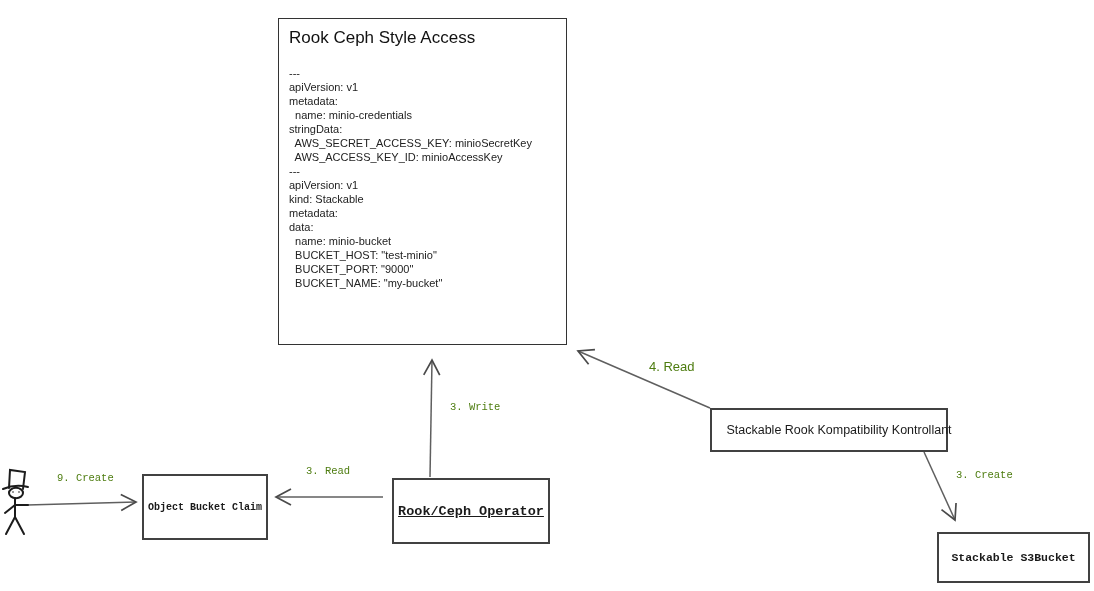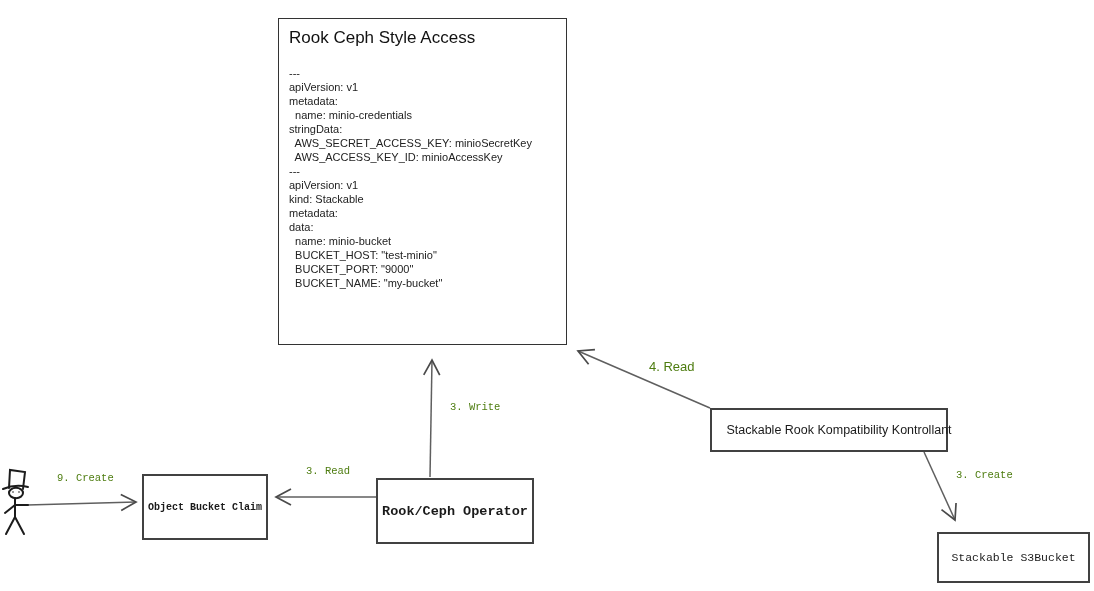--- a/index.html
+++ b/index.html
@@ -46,30 +46,30 @@
     font-size: 11px;
     line-height: 14px;
     color: #222222;
   }
   .yaml-line { white-space: pre; }
   #node-object-bucket-claim {
     left: 142px; top: 474px; width: 126px; height: 66px;
     font-size: 10px; font-weight: bold; line-height: 15px;
   }
   #node-rook-ceph-operator {
-    left: 376px; top: 478px; width: 158px; height: 66px;
-    font-size: 13.5px; font-weight: bold;
+    left: 392px; top: 478px; width: 158px; height: 66px;
+    font-size: 13.5px; font-weight: bold; text-decoration: underline;
   }
   #node-stackable-kontrollant {
     left: 710px; top: 408px; width: 238px; height: 44px;
     font-size: 12.5px; white-space: nowrap; padding-left: 20px;
   }
   #node-stackable-s3bucket {
     left: 937px; top: 532px; width: 153px; height: 51px;
-    font-size: 11.5px; font-weight: normal;
+    font-size: 11.5px; font-weight: bold;
   }
   .edge-label {
     position: absolute;
     font-size: 10.5px;
     color: #4d7c0f;
     white-space: nowrap;
   }
   .edge-label.sans { font-size: 13px; }
   #edge-label-1 { left: 57px;  top: 472px; }
   #edge-label-2 { left: 306px; top: 465px; }

